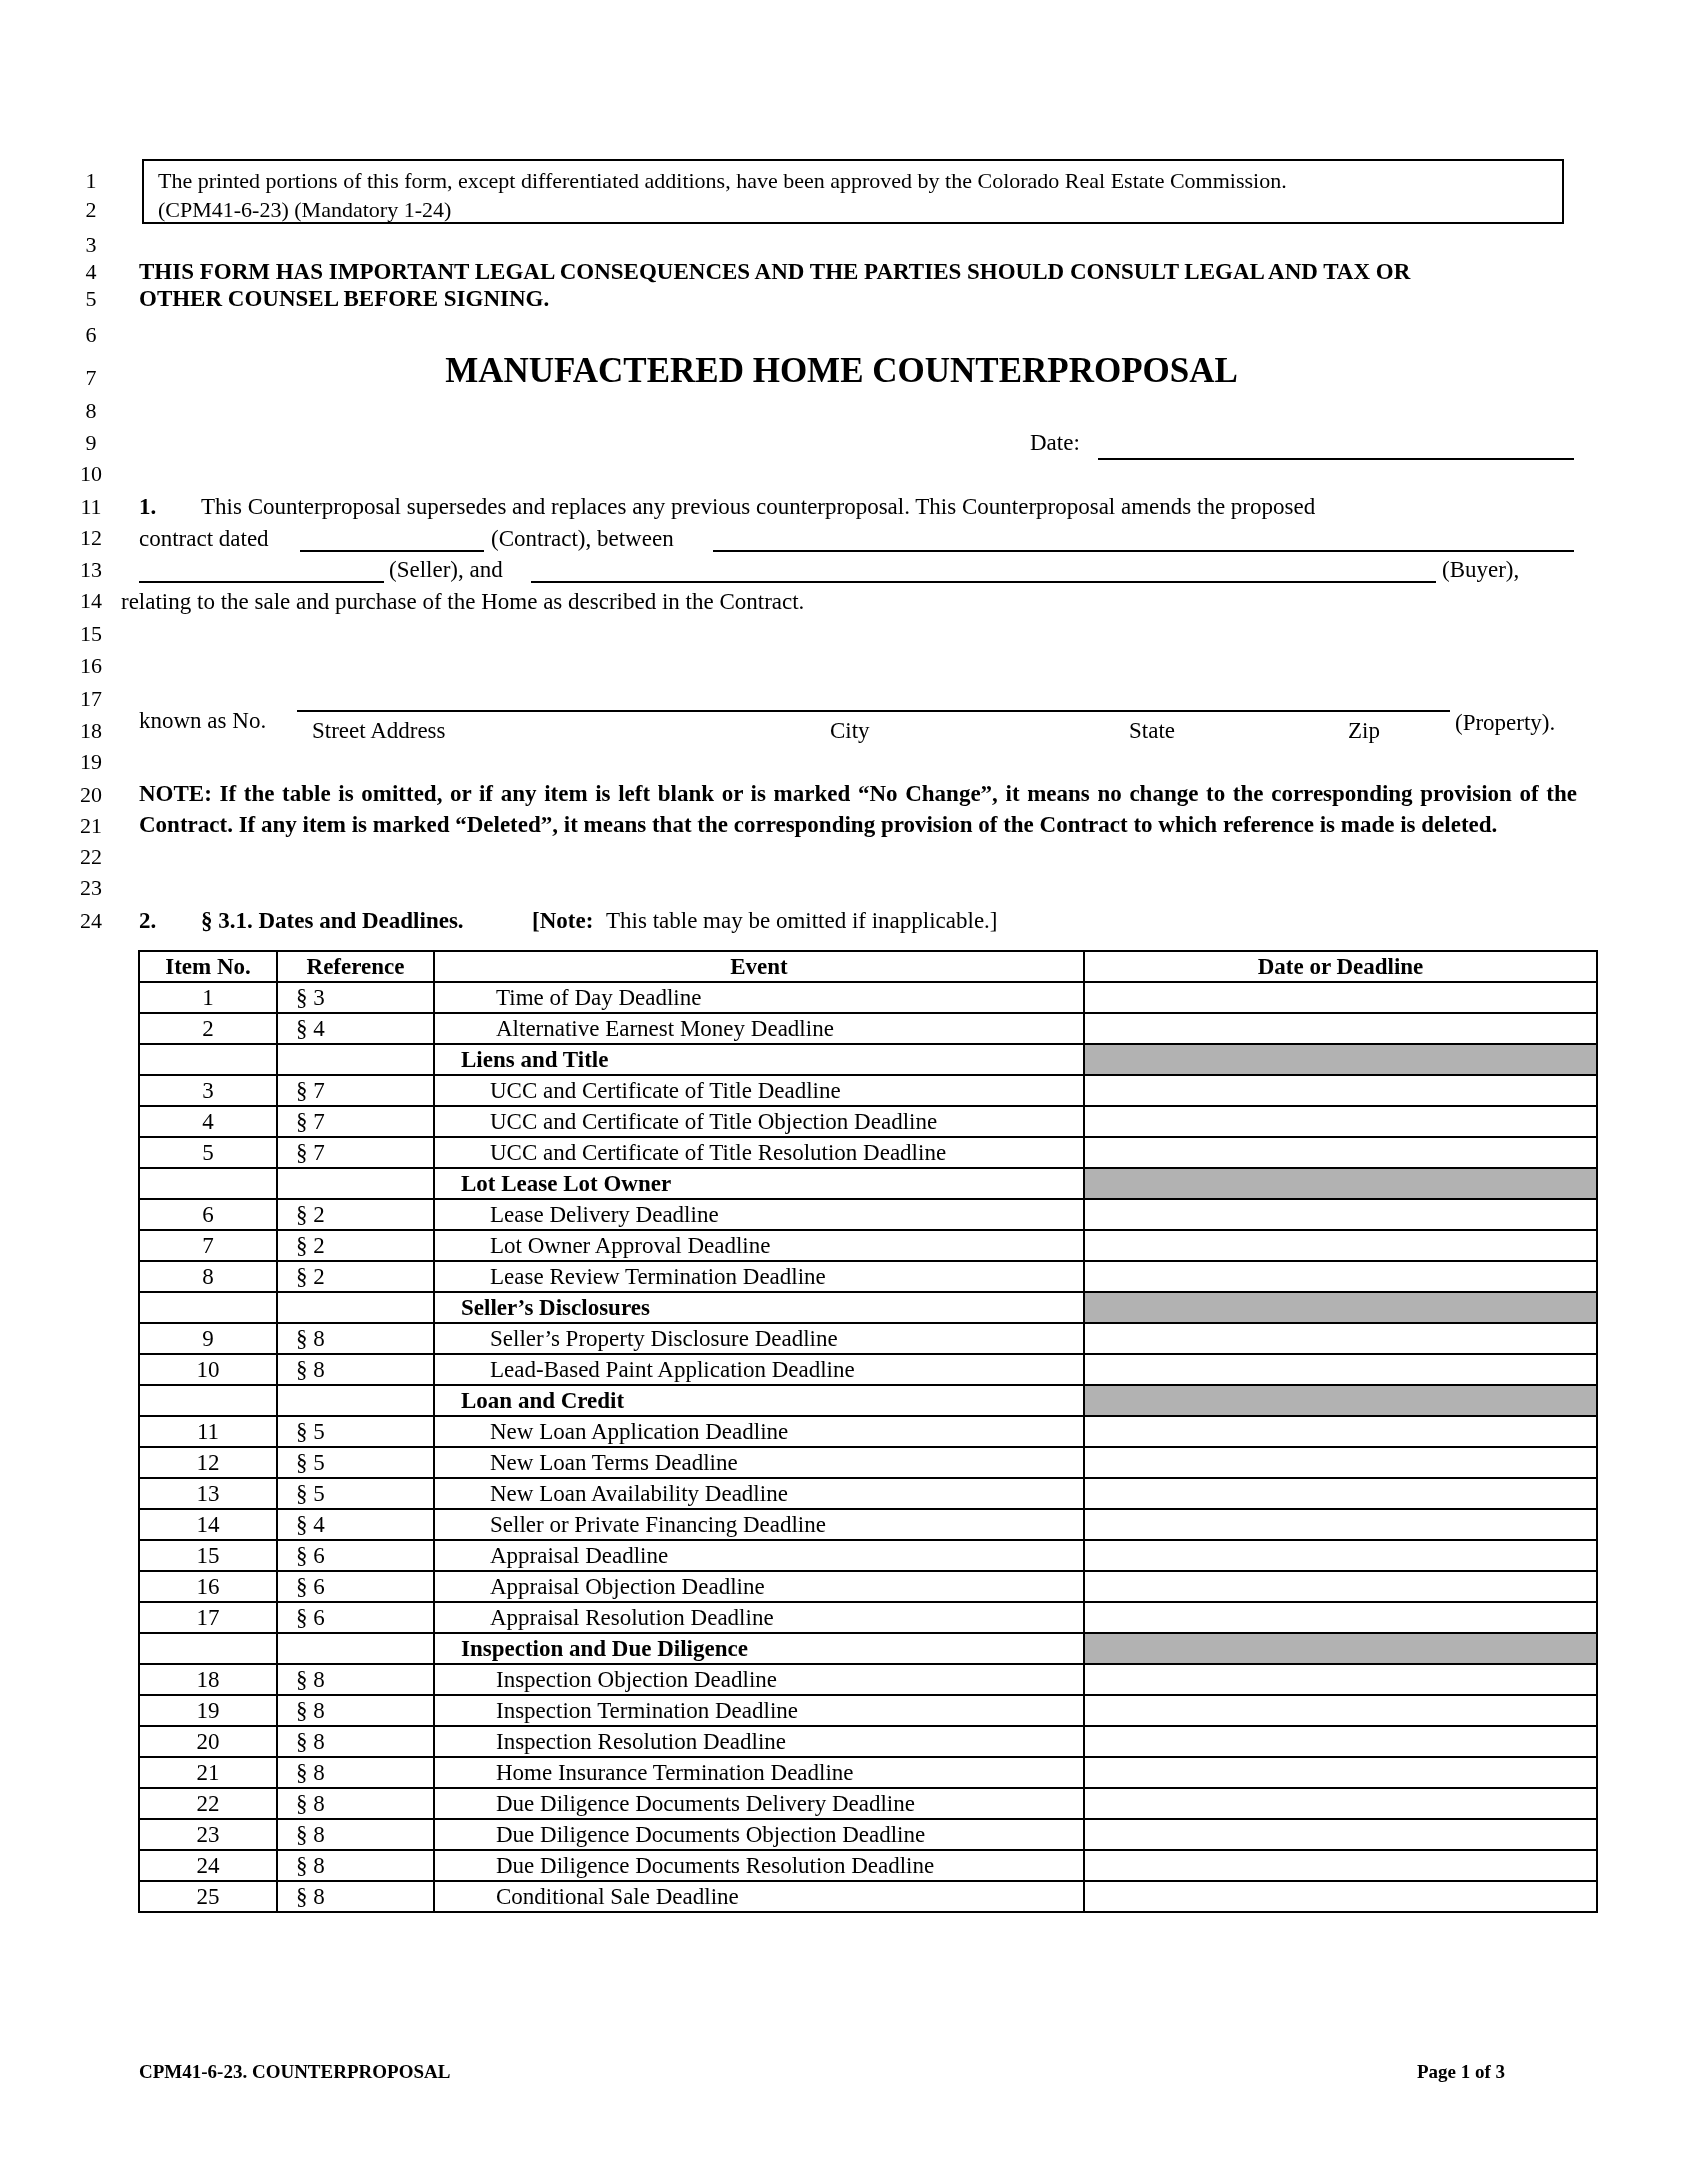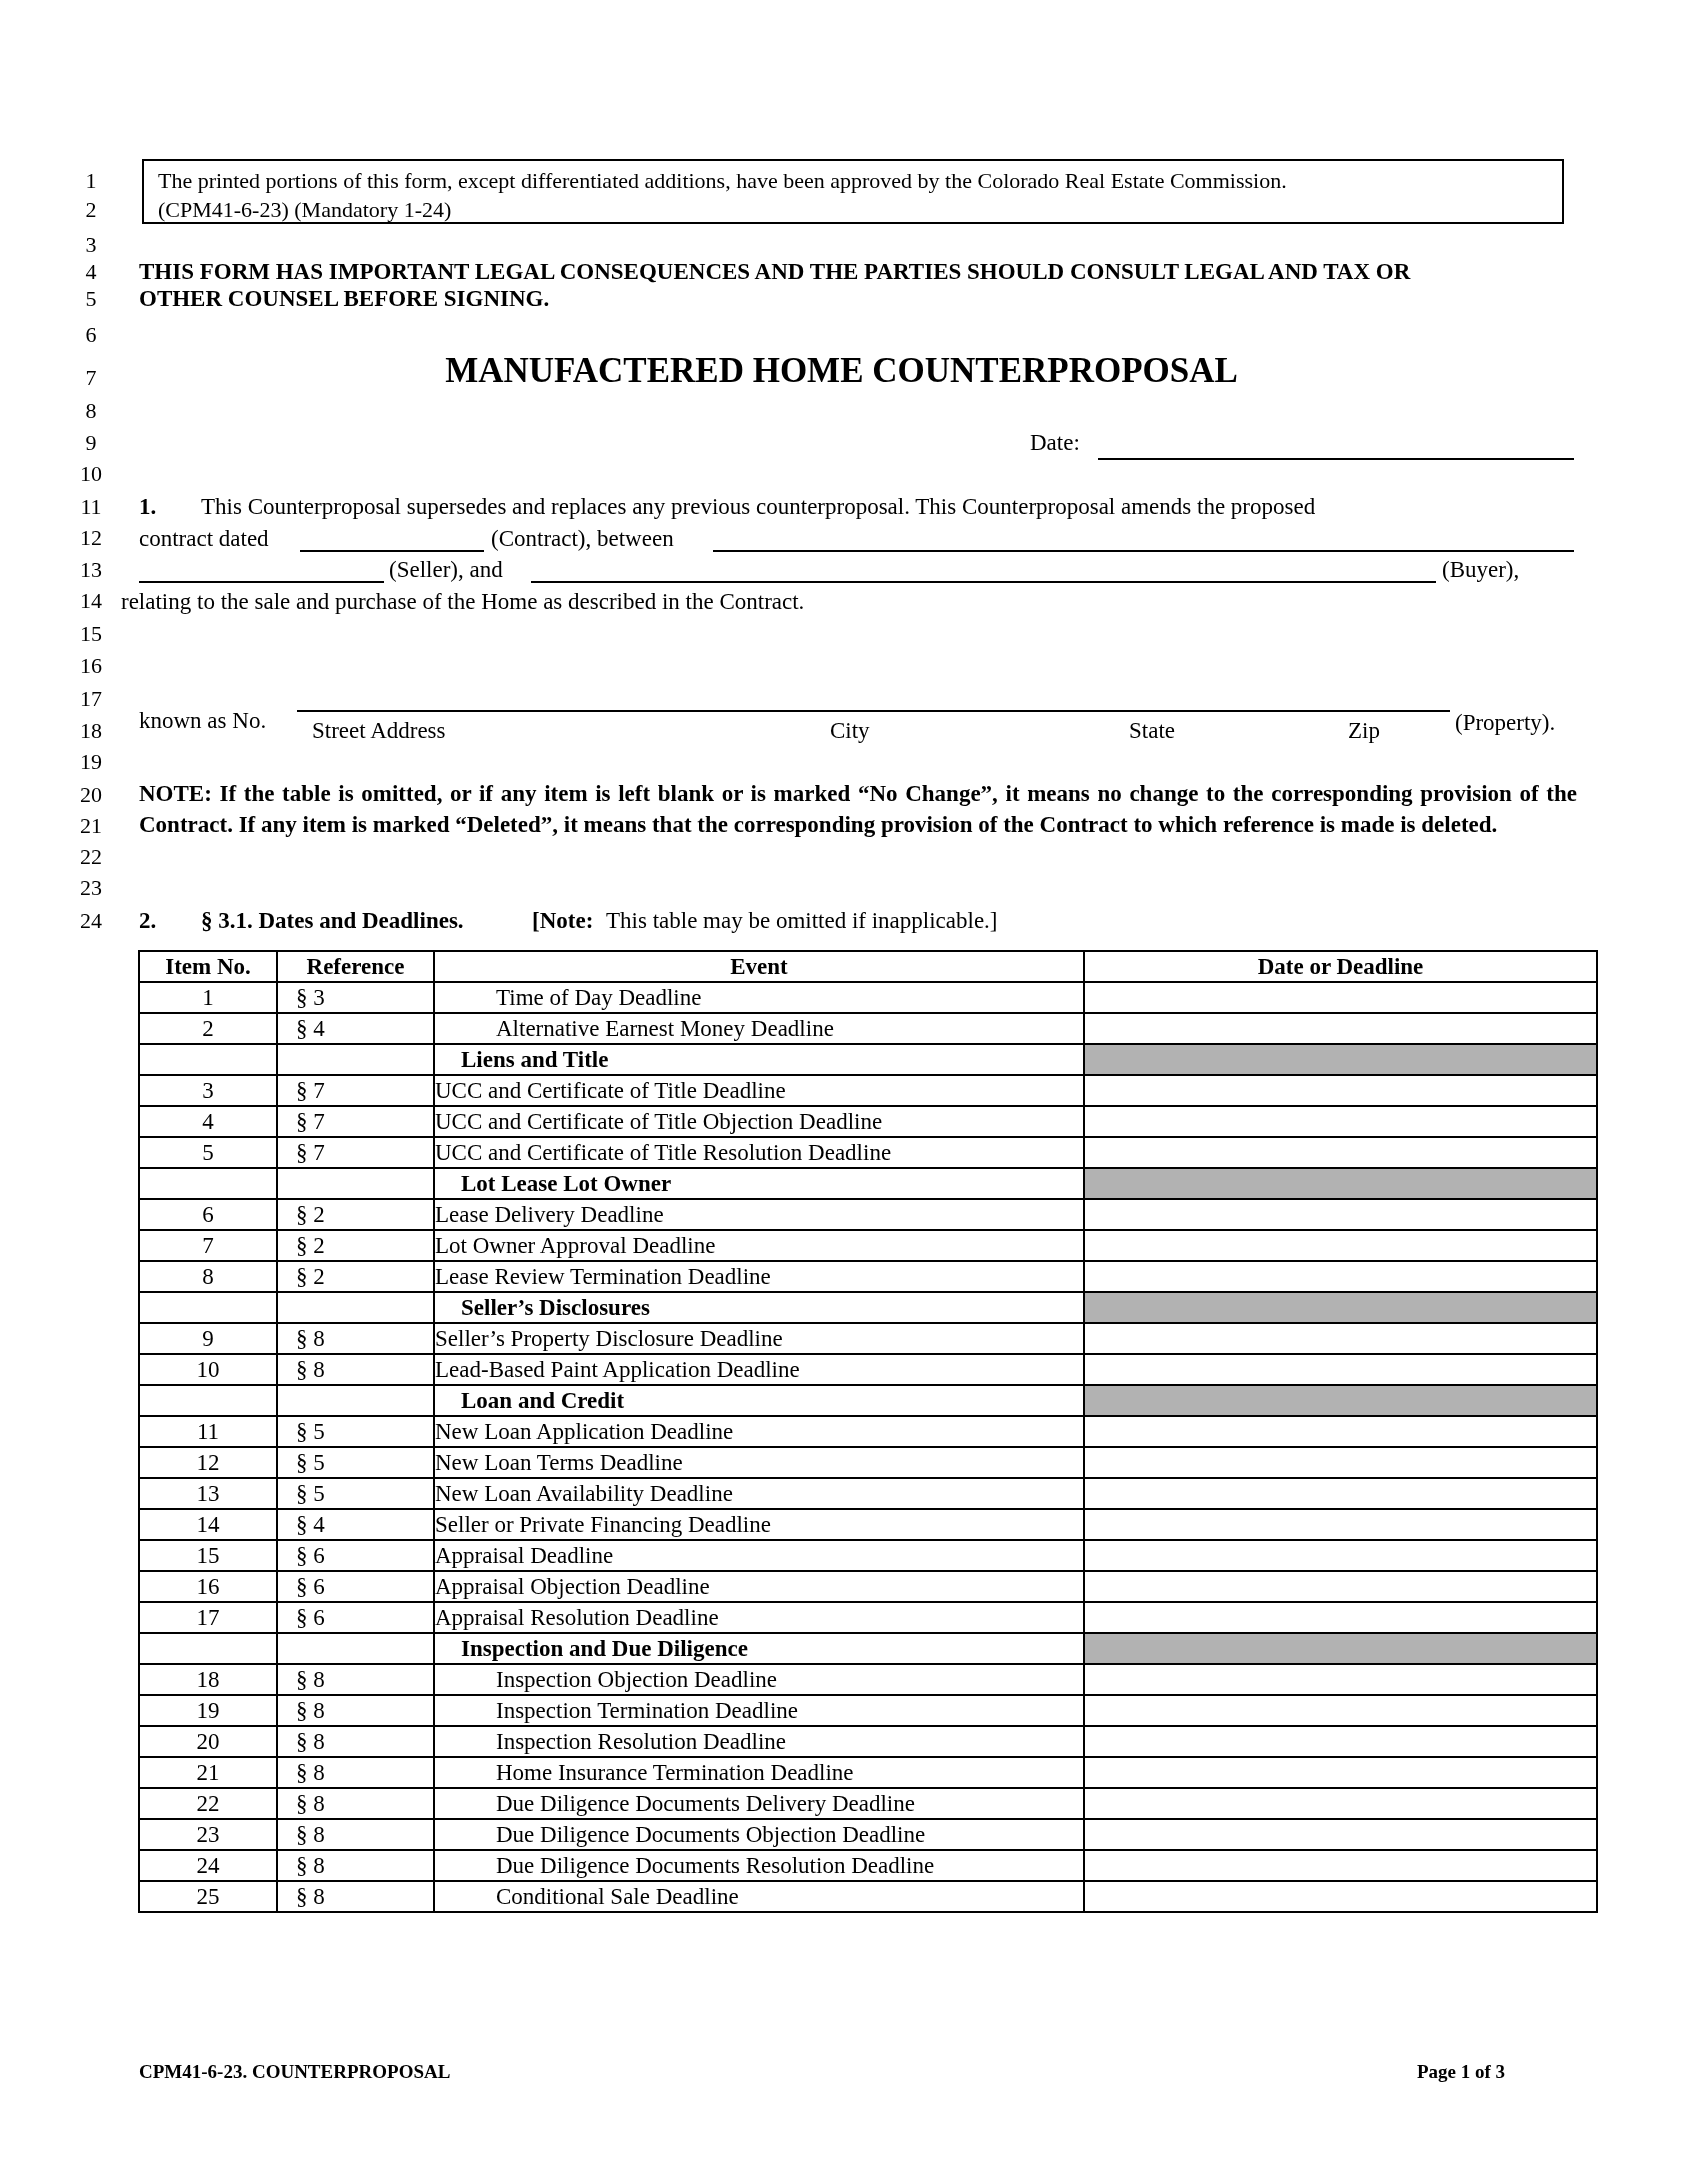--- a/index.html
+++ b/index.html
@@ -16,21 +16,21 @@
   #title { position: absolute; left: 0; width: 1683px; top: 351px; text-align: center;
            font-size: 35px; font-weight: bold; line-height: 40px; }
   #note { position: absolute; left: 139px; top: 778px; width: 1438px; font-size: 23px; font-weight: bold;
           line-height: 31px; text-align: justify; text-align-last: left; }
   table#deadlines { position: absolute; left: 138px; top: 950px; width: 1458px; border-collapse: collapse;
                     table-layout: fixed; font-size: 23px; }
   #deadlines td, #deadlines th { border: 2px solid #000; height: 29px; padding: 0; line-height: 26px; }
   #deadlines th { font-weight: bold; }
   #deadlines td.item { text-align: center; }
   #deadlines td.ref { padding-left: 18px; }
-  #deadlines td.evt { white-space: nowrap; }
+  #deadlines td.evt { padding-left: 55px; white-space: nowrap; }
   #deadlines td.evt.wide { padding-left: 61px; }
   #deadlines td.sec { padding-left: 26px; font-weight: bold; }
   #deadlines td.shade { background: #b2b2b2; }
   .footer { position: absolute; top: 2045px; font-size: 19px; font-weight: bold; line-height: 22px; white-space: nowrap; margin-top: 16px; }
 </style>
 </head>
 <body>
 
 <div>
   <div class="ln" style="top:169px">1</div>

